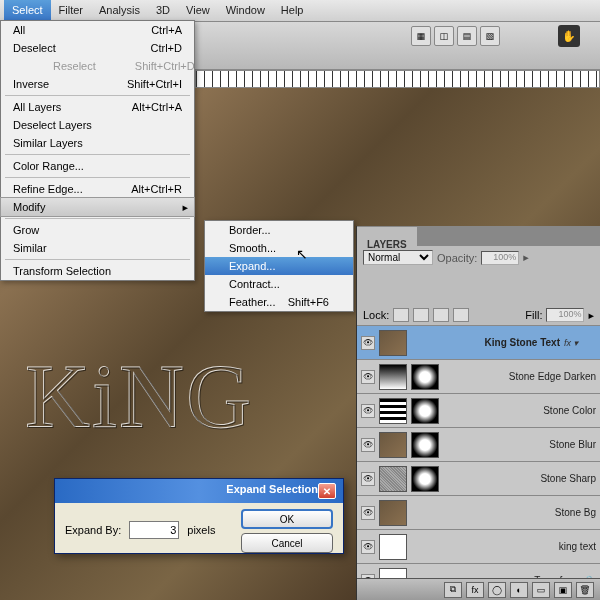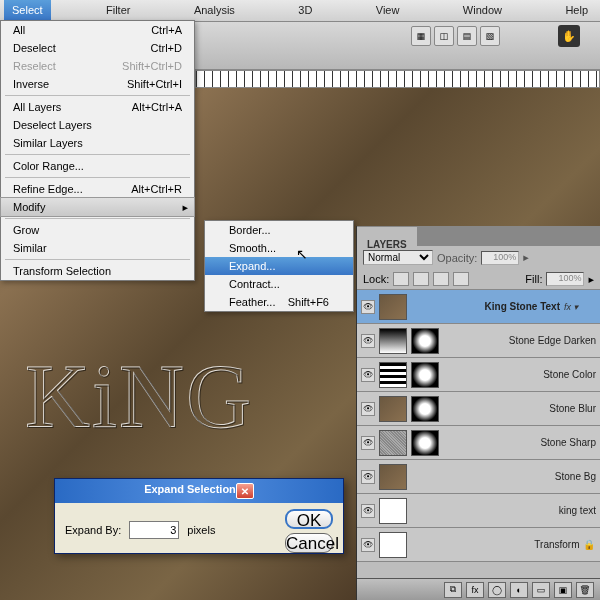--- a/index.html
+++ b/index.html
@@ -2,81 +2,81 @@
 <html><head>
 <meta charset="utf-8">
 <style>
 * { box-sizing: border-box; margin: 0; padding: 0; font-family: Tahoma, Arial, sans-serif; font-size: 11px; }
 body { width: 600px; height: 600px; background: #8a7050; overflow: hidden; position: relative; }
 .canvas-bg { position: absolute; top: 70px; left: 0; right: 0; bottom: 0; background: linear-gradient(135deg, #6b5840 0%, #8a7050 20%, #5a4830 40%, #7a6545 60%, #4a3825 80%, #6b5840 100%); }
 .king-text { position: absolute; top: 345px; left: 25px; font-family: 'Times New Roman', serif; font-size: 90px; font-weight: normal; color: transparent; -webkit-text-stroke: 1px rgba(255,255,255,0.8); letter-spacing: 2px; }
 .king-text::after { content: attr(data-text); position: absolute; left: 0; top: 0; -webkit-text-stroke: 1px rgba(0,0,0,0.5); transform: translate(1px,1px); }
 
 
-.menubar { position: absolute; top: 0; left: 0; right: 0; height: 22px; background: linear-gradient(#e8e8e8, #d0d0d0); display: flex; padding: 0 4px; border-bottom: 1px solid #888; justify-content: space-between; }
+.menubar { position: absolute; top: 0; left: 0; right: 0; height: 22px; background: linear-gradient(#e8e8e8, #d0d0d0); display: flex; padding: 0 4px; border-bottom: 1px solid #888; }
 .menubar .item { padding: 4px 8px; color: #222; }
 .menubar .item.active { background: linear-gradient(#5a9edb, #3875c5); color: #fff; }
 
 
 .toolbar { position: absolute; top: 22px; left: 0; right: 0; height: 48px; background: linear-gradient(#d8d8d8, #b8b8b8); border-bottom: 1px solid #888; }
 .toolbar .icons { position: absolute; right: 100px; top: 4px; display: flex; gap: 3px; }
 .toolbar .icons .ic { width: 20px; height: 20px; background: #e0e0e0; border: 1px solid #888; border-radius: 2px; display: flex; align-items: center; justify-content: center; font-size: 9px; }
 .toolbar .hand { position: absolute; right: 20px; top: 3px; width: 22px; height: 22px; background: #333; border-radius: 3px; color: #fff; display: flex; align-items: center; justify-content: center; }
 
 
 .ruler { position: absolute; top: 70px; left: 195px; right: 0; height: 18px; background: #fff; border: 1px solid #888; background-image: repeating-linear-gradient(90deg, #333 0, #333 1px, transparent 1px, transparent 8px); }
 
 
 .dropdown { position: absolute; top: 20px; left: 0; width: 195px; background: #f0f0f0; border: 1px solid #7a7a7a; box-shadow: 2px 2px 5px rgba(0,0,0,0.3); }
 .dropdown .row { display: flex; justify-content: space-between; padding: 3px 12px; cursor: default; gap: 39px; }
-.dropdown .row.disabled { color: #999; }
+.dropdown .row.disabled { color: #999; margin-left: 40px; }
 .dropdown .row.highlight { background: linear-gradient(#e0e0e0, #c8c8c8); border: 1px solid #999; margin: -1px; }
 .dropdown .row.highlight::after { content: '▸'; position: absolute; right: 6px; }
 .dropdown hr { border: none; border-top: 1px solid #bbb; margin: 2px 4px; }
 
 
 .submenu { position: absolute; top: 220px; left: 204px; width: 150px; background: #f0f0f0; border: 1px solid #7a7a7a; box-shadow: 2px 2px 5px rgba(0,0,0,0.3); }
 .submenu .row { display: flex; justify-content: space-between; padding: 3px 24px 3px 24px; }
 .submenu .row.highlight { background: linear-gradient(#5a9edb, #3875c5); color: #fff; }
 .cursor { position: absolute; top: 246px; left: 296px; font-size: 14px; color: #000; pointer-events: none; }
 
 
 .layers-panel { position: absolute; top: 226px; right: 0; width: 244px; bottom: 0; background: #bdbdbd; border-left: 1px solid #333; }
 .layers-panel .tab { display: inline-block; padding: 12px 10px; background: #bdbdbd; font-weight: bold; font-size: 10px; color: #333; border-top: 1px solid #888; }
 .layers-panel .tabstrip { background: #888; height: 20px; }
 .layers-panel .opts { padding: 4px 6px; display: flex; align-items: center; gap: 4px; font-size: 10px; color: #555; }
 .layers-panel select { font-size: 10px; width: 70px; background: #e8e8e8; border: 1px inset #aaa; }
 .layers-panel .pct { width: 38px; height: 14px; border: 1px inset #aaa; background: #e8e8e8; display: inline-block; font-size: 9px; text-align: right; padding-right: 2px; color: #888; }
-.layers-panel .lockrow { padding: 3px 6px; display: flex; align-items: center; gap: 4px; font-size: 10px; border-bottom: 1px solid #888; }
+.layers-panel .lockrow { padding: 3px 6px; display: flex; align-items: center; gap: 4px; font-size: 10px; border-bottom: 1px solid #888; margin-top: 36px; }
 .layers-panel .lockrow .chip { width: 16px; height: 14px; border: 1px solid #888; background: #ddd; display: inline-block; }
 .layer-list { }
 .layer { display: flex; align-items: center; border-bottom: 1px solid #888; padding: 2px 4px; background: #c8c8c8; height: 34px; gap: 4px; }
 .layer.selected { background: #7aa8d8; }
 .layer .eye { width: 14px; height: 14px; border: 1px solid #888; background: #ddd; display: flex; align-items: center; justify-content: center; font-size: 8px; }
 .layer .thumb { width: 28px; height: 26px; border: 1px solid #555; background: #333; }
 .layer .thumb.white { background: #fff; }
 .layer .thumb.grad { background: linear-gradient(#000, #fff); }
 .layer .thumb.tex { background: linear-gradient(135deg,#6b5840,#8a7050); }
 .layer .thumb.noise { background: repeating-linear-gradient(45deg,#888 0,#888 1px,#aaa 1px,#aaa 2px); }
 .layer .thumb.stripes { background: repeating-linear-gradient(#000 0,#000 3px,#fff 3px,#fff 6px); position: relative; }
 .layer .mask { width: 28px; height: 26px; border: 1px solid #555; background: radial-gradient(circle, #fff 30%, #000 70%); }
 .layer .name { font-size: 10px; color: #222; flex: 1; text-align: right; }
 .layer.selected .name { font-weight: bold; }
 .layer .fx { font-size: 9px; font-style: italic; color: #333; margin-right: 18px; }
 .panel-bottom { position: absolute; bottom: 0; left: 0; right: 0; height: 22px; background: linear-gradient(#c0c0c0,#9a9a9a); display: flex; justify-content: flex-end; align-items: center; gap: 4px; padding: 0 6px; border-top: 1px solid #555; }
 .panel-bottom .b { width: 18px; height: 16px; border: 1px solid #666; background: #d0d0d0; font-size: 9px; display: flex; align-items: center; justify-content: center; }
 
 
 .dialog { position: absolute; top: 478px; left: 54px; width: 290px; background: #ece9d8; border: 1px solid #0a246a; box-shadow: 3px 3px 8px rgba(0,0,0,0.4); }
-.dialog .titlebar { background: linear-gradient(90deg, #2a6ac4, #5490e0, #2a6ac4); color: #fff; padding: 4px 16px; display: flex; justify-content: center; font-weight: bold; }
+.dialog .titlebar { background: linear-gradient(90deg, #2a6ac4, #5490e0, #2a6ac4); color: #fff; padding: 4px 7px; display: flex; justify-content: flex-end; font-weight: bold; }
 .dialog .close { width: 18px; height: 16px; background: linear-gradient(#f5a090,#d04030); border: 1px solid #fff; border-radius: 2px; color: #fff; display: flex; align-items: center; justify-content: center; font-weight: bold; font-size: 10px; }
 .dialog .body { padding: 18px 10px 14px; display: flex; align-items: center; gap: 8px; position: relative; }
 .dialog .body input { width: 50px; padding: 2px; border: 1px solid #7a7a7a; text-align: right; }
 .dialog .btns { position: absolute; right: 10px; top: 6px; display: flex; flex-direction: column; gap: 4px; }
-.dialog .btns button { width: 48px; height: 20px; border: 1px solid #666; background: linear-gradient(#fefefe,#e0e0e0); border-radius: 9px; font-size: 17px; }
+.dialog .btns button { width: 92px; height: 20px; border: 1px solid #666; background: linear-gradient(#fefefe,#e0e0e0); border-radius: 4px; font-size: 10px; }
 .dialog .btns button.primary { border: 2px solid #3875c5; }
 </style>
 </head>
 <body>
 
 <div class="canvas-bg"></div>
 <div class="king-text" data-text="KiNG">KiNG</div>
 
 <div class="menubar">
   <div class="item active">Select</div>

